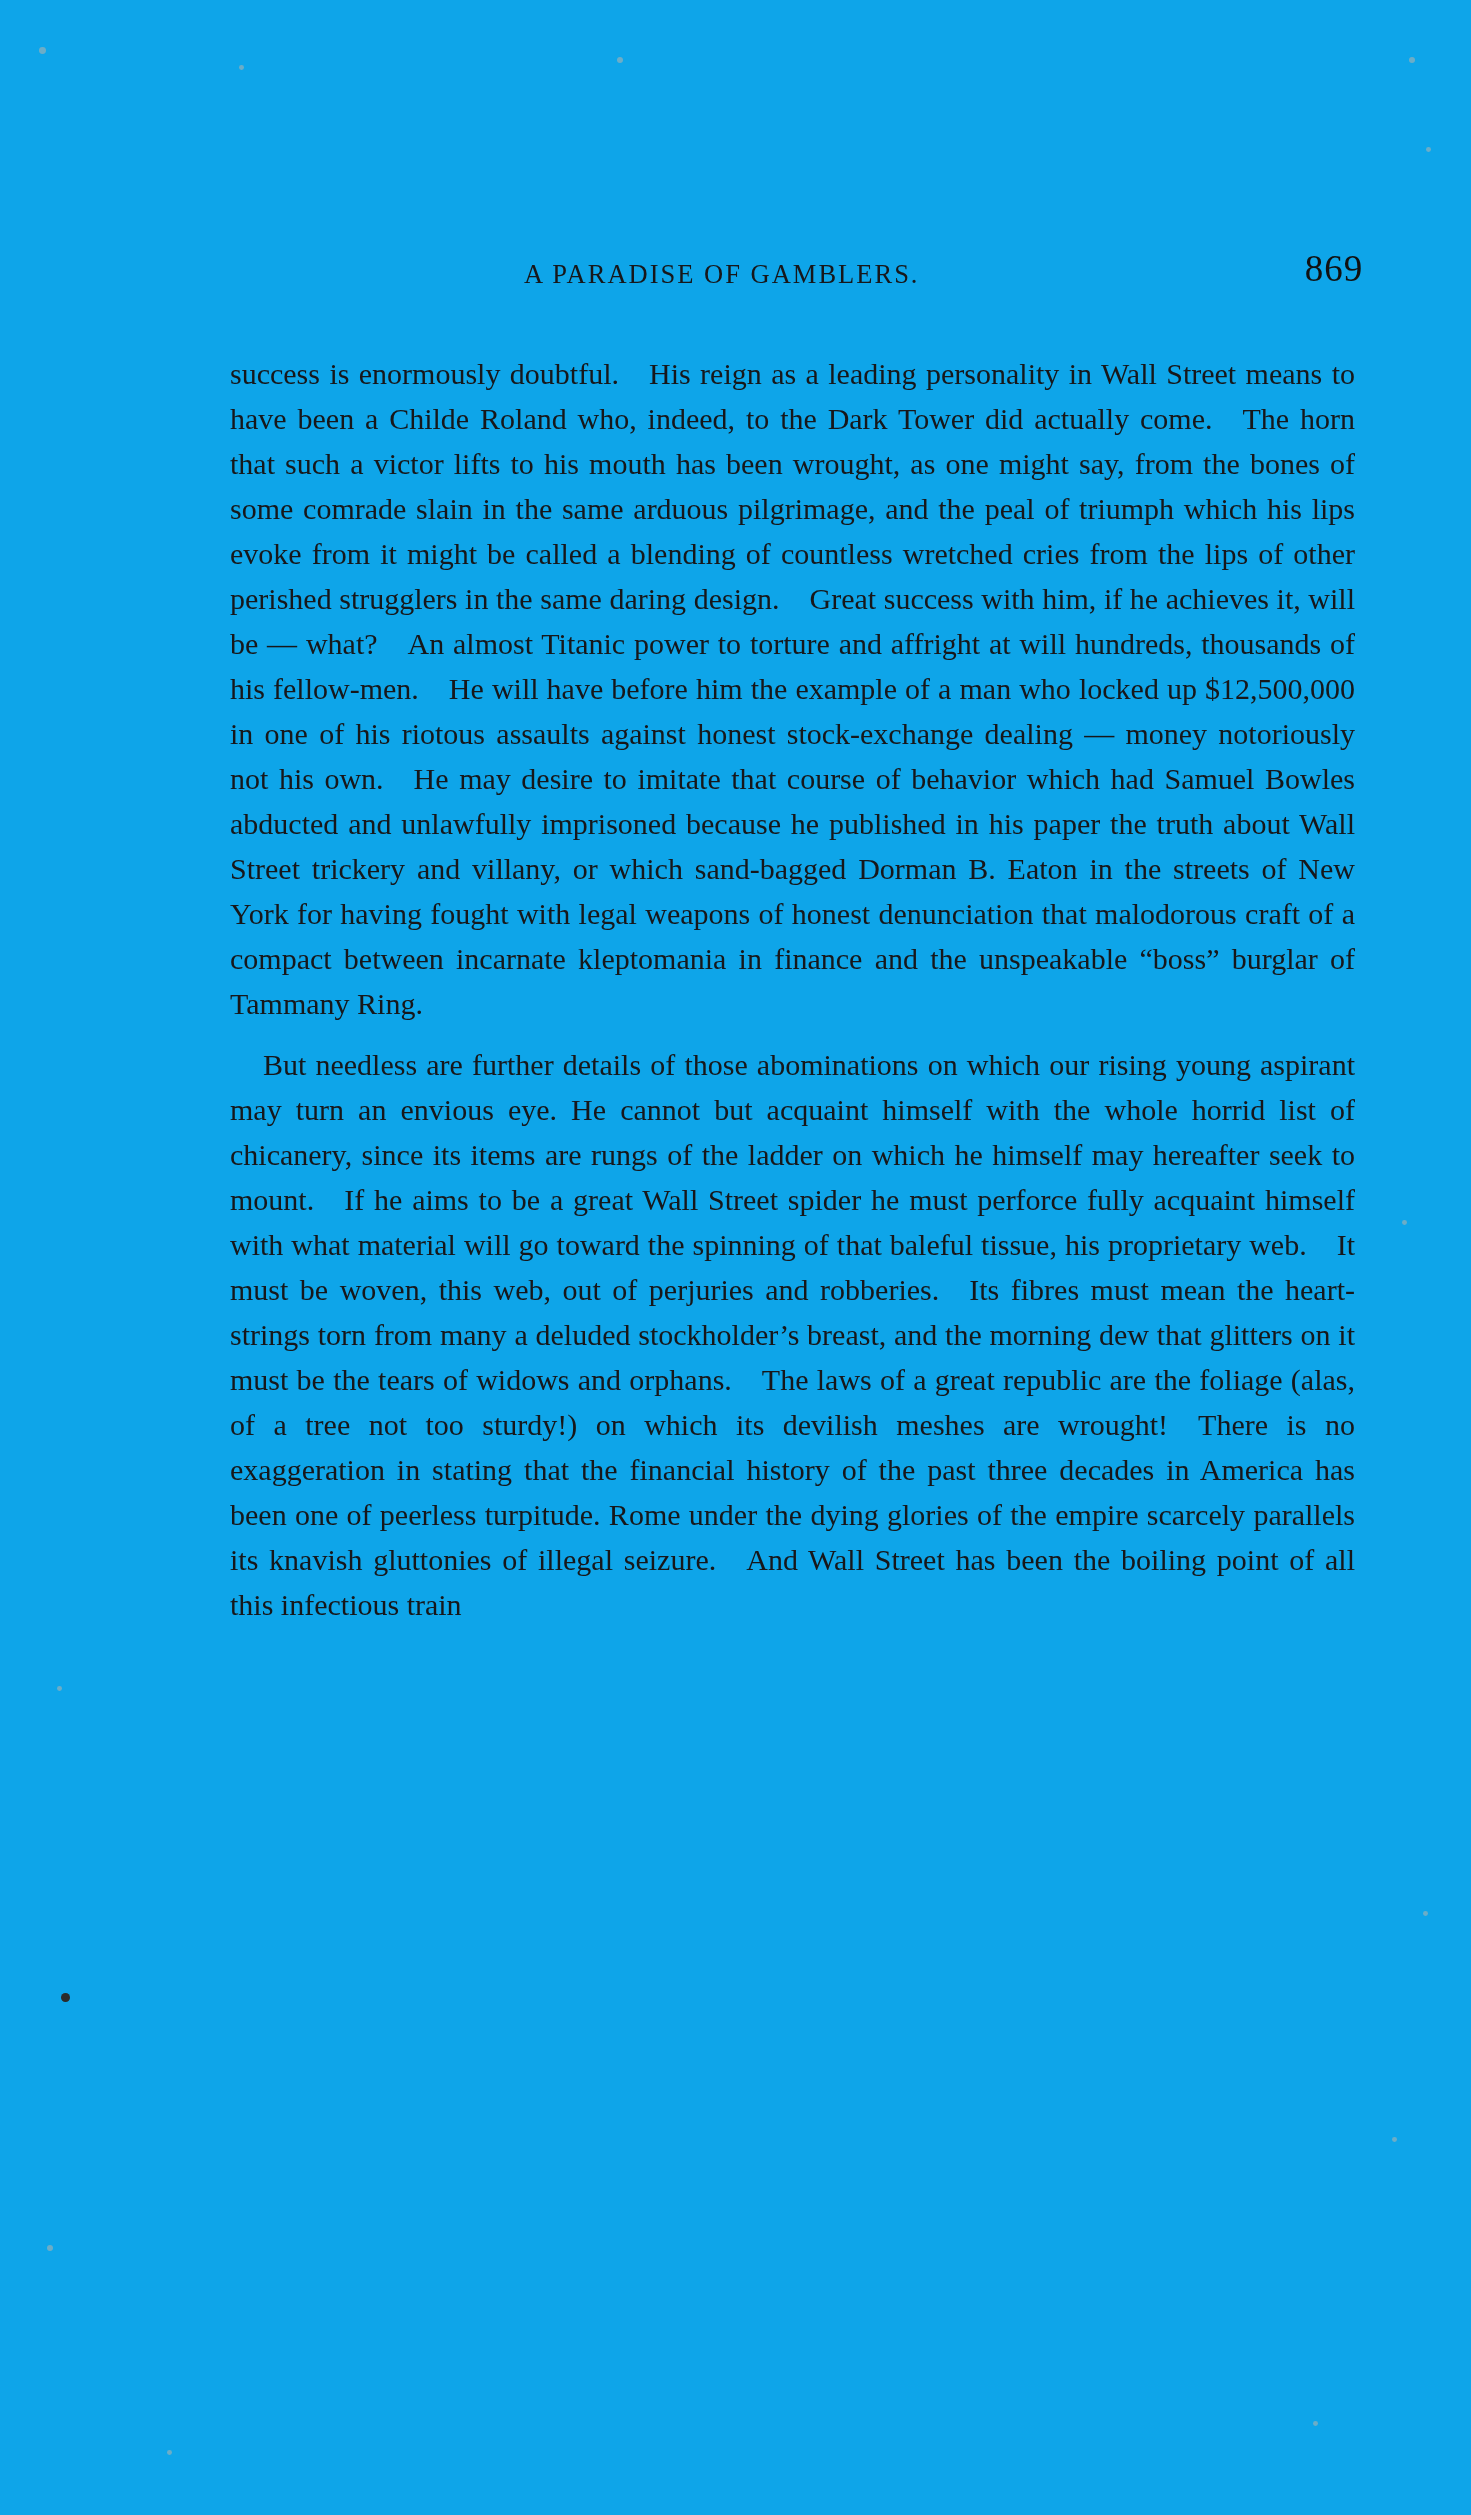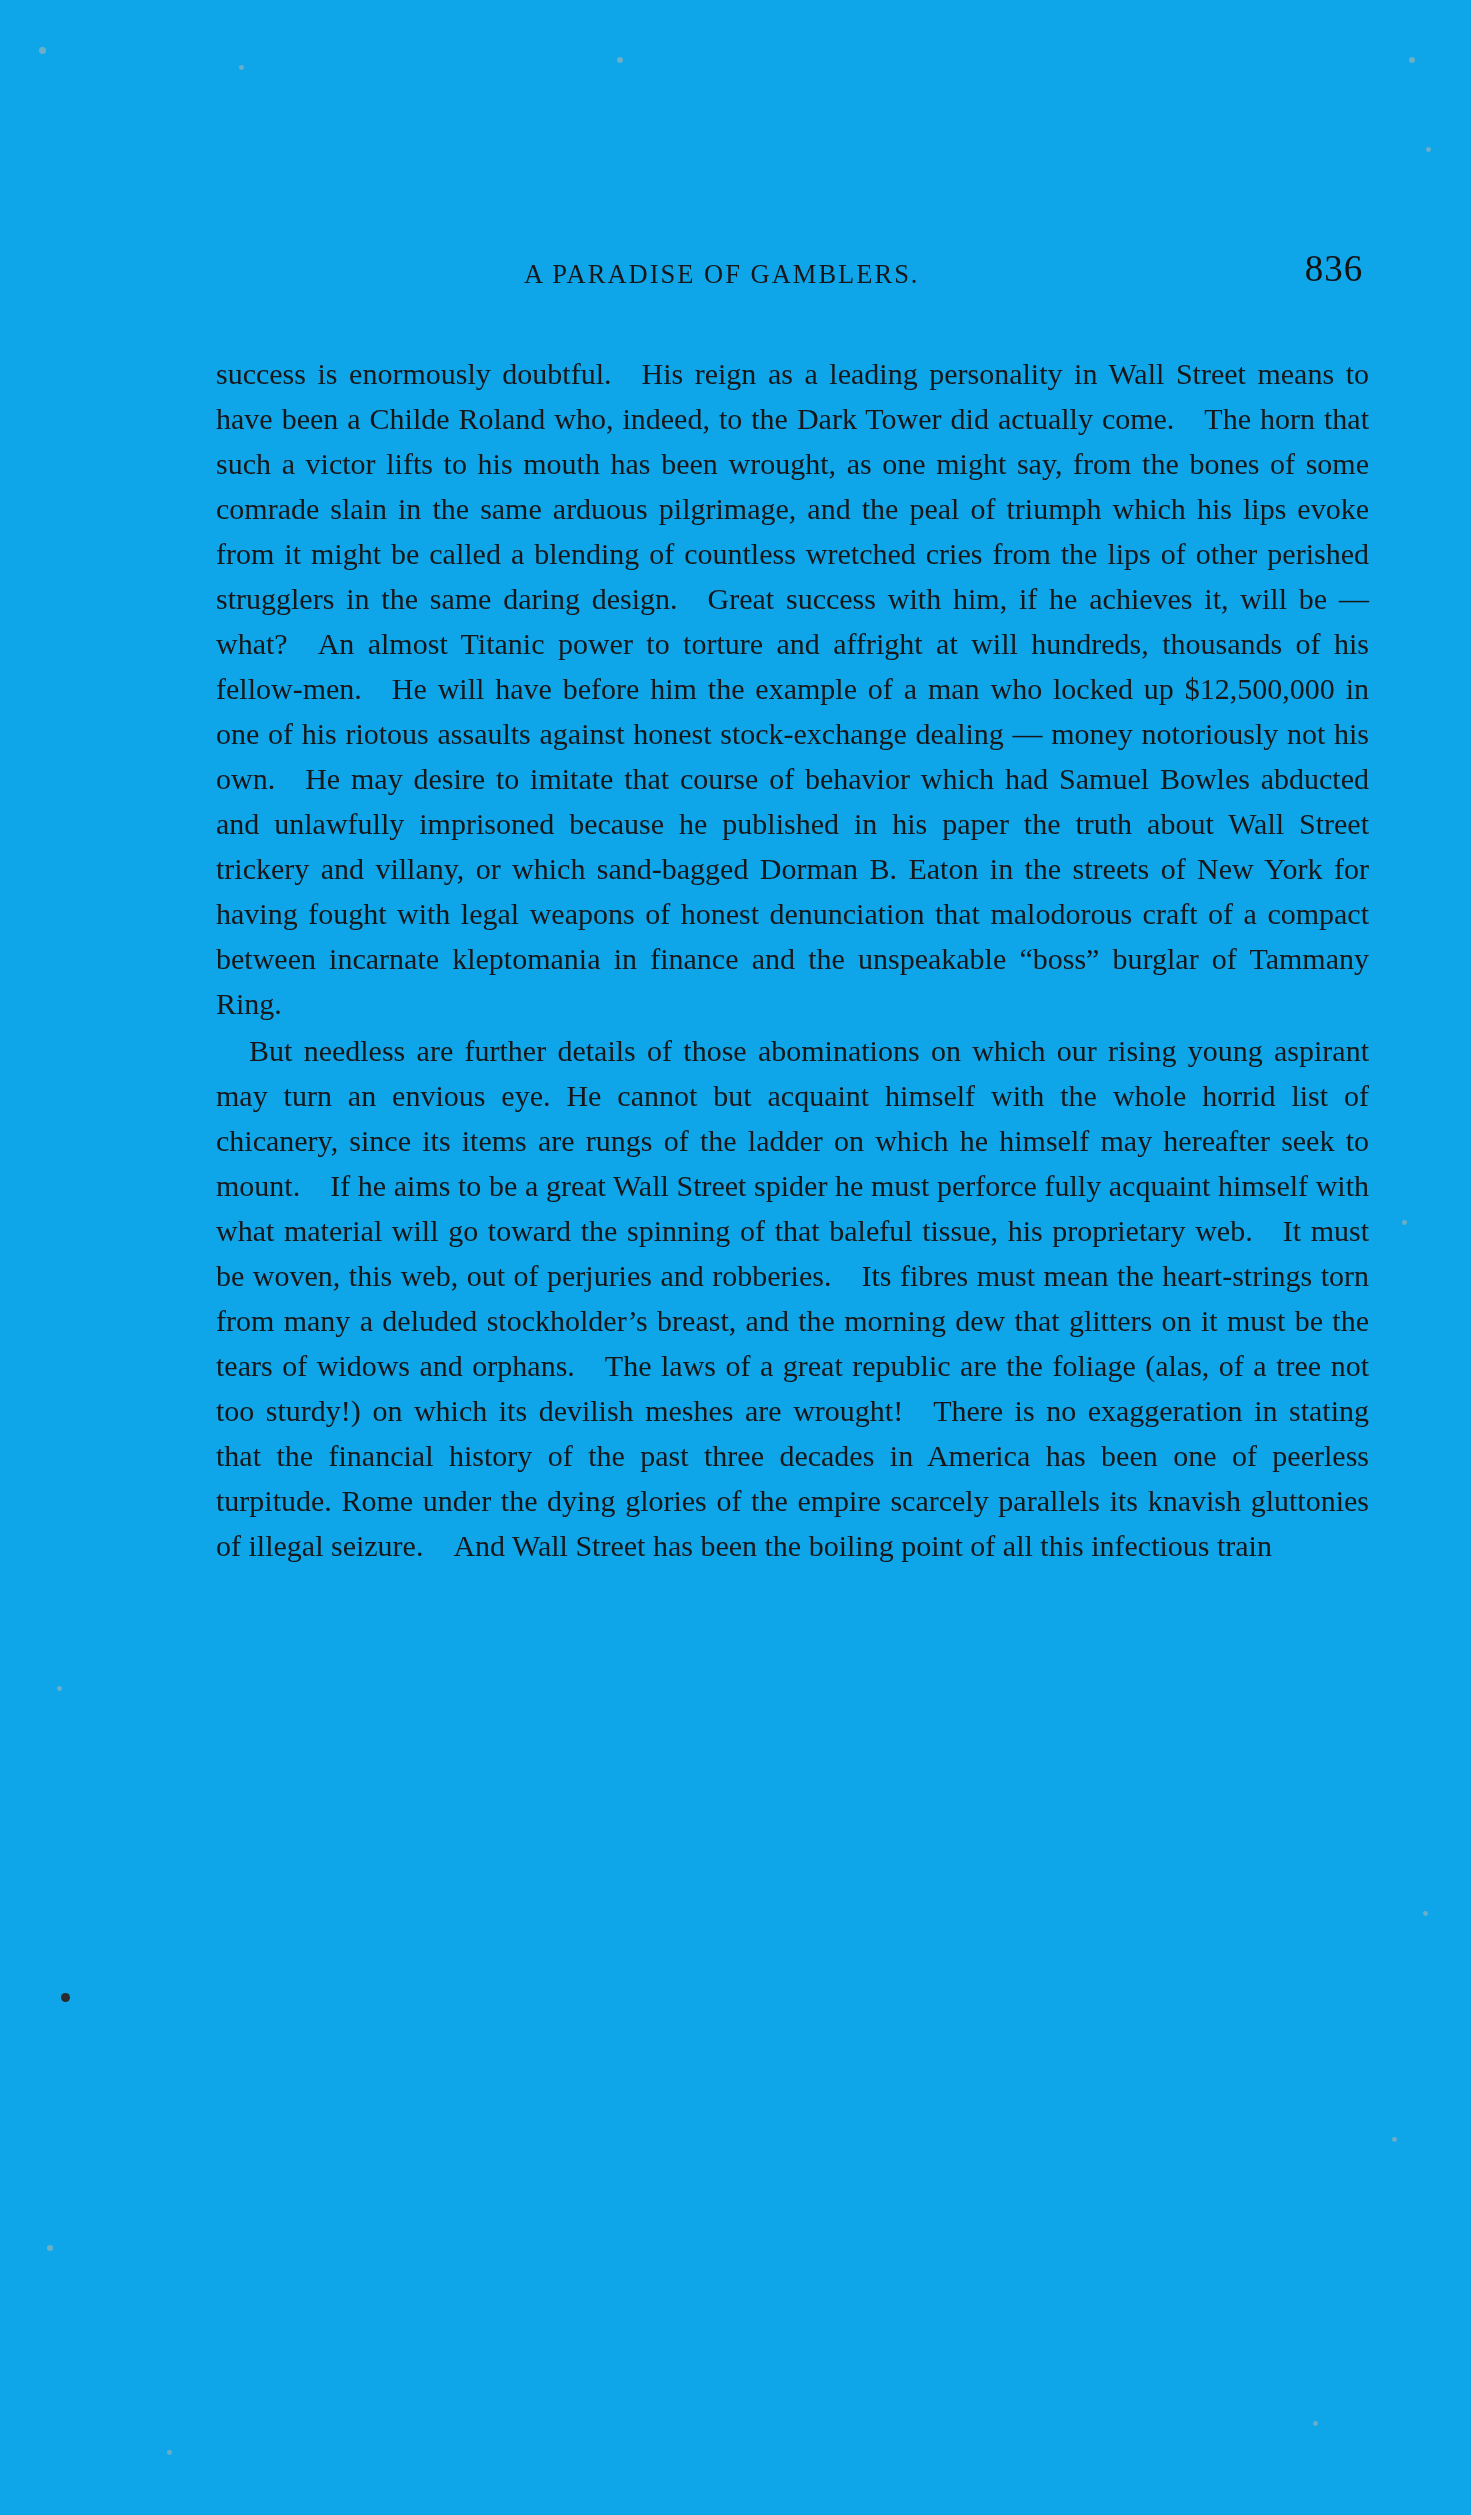--- a/index.html
+++ b/index.html
@@ -52,21 +52,21 @@
   }
   .head-page {
     position: absolute;
     right: 7.8px;
     top: -5.9px;
     font-size: 37px;
     letter-spacing: 1px;
     color: #111;
   }
   p {
-    margin: 2px;
+    margin: 16px;
     font-size: 30px;
     line-height: 45px;
     text-align: justify;
     text-justify: inter-word;
     color: #17171a;
     hyphens: none;
   }
   p.first { text-indent: 0; }
   p.indent { text-indent: 33px; }
   .dot-left {
@@ -96,21 +96,21 @@
   <span class="speck" style="left:47px;  top:2245px;width:5.9px; height:5.9px;"></span>
   <span class="speck" style="left:167px; top:2450px;width:4.9px; height:4.9px;"></span>
   <span class="speck" style="left:1313px;top:2421px;width:4.9px; height:4.9px;"></span>
 
   <span class="dot-left"></span>
 
   <div class="content">
 
     <div class="running-head">
       <div class="head-title">A PARADISE OF GAMBLERS.</div>
-      <div class="head-page">836</div>
+      <div class="head-page">869</div>
     </div>
 
     <p class="first">success is enormously doubtful. His reign as a leading personality in Wall Street means to have been a Childe Roland who, indeed, to the Dark Tower did actually come. The horn that such a victor lifts to his mouth has been wrought, as one might say, from the bones of some comrade slain in the same arduous pilgrimage, and the peal of triumph which his lips evoke from it might be called a blending of countless wretched cries from the lips of other perished strugglers in the same daring design. Great success with him, if he achieves it, will be — what? An almost Titanic power to torture and affright at will hundreds, thousands of his fellow-men. He will have before him the example of a man who locked up $12,500,000 in one of his riotous assaults against honest stock-exchange dealing — money notoriously not his own. He may desire to imitate that course of behavior which had Samuel Bowles abducted and unlawfully imprisoned because he published in his paper the truth about Wall Street trickery and villany, or which sand-bagged Dorman B. Eaton in the streets of New York for having fought with legal weapons of honest denunciation that malodorous craft of a compact between incarnate kleptomania in finance and the unspeakable “boss” burglar of Tammany Ring.</p>
 
     <p class="indent">But needless are further details of those abominations on which our rising young aspirant may turn an envious eye. He cannot but acquaint himself with the whole horrid list of chicanery, since its items are rungs of the ladder on which he himself may hereafter seek to mount. If he aims to be a great Wall Street spider he must perforce fully acquaint himself with what material will go toward the spinning of that baleful tissue, his proprietary web. It must be woven, this web, out of perjuries and robberies. Its fibres must mean the heart-strings torn from many a deluded stockholder’s breast, and the morning dew that glitters on it must be the tears of widows and orphans. The laws of a great republic are the foliage (alas, of a tree not too sturdy!) on which its devilish meshes are wrought! There is no exaggeration in stating that the financial history of the past three decades in America has been one of peerless turpitude. Rome under the dying glories of the empire scarcely parallels its knavish gluttonies of illegal seizure. And Wall Street has been the boiling point of all this infectious train</p>
 
   </div>
 </div>
 
 

